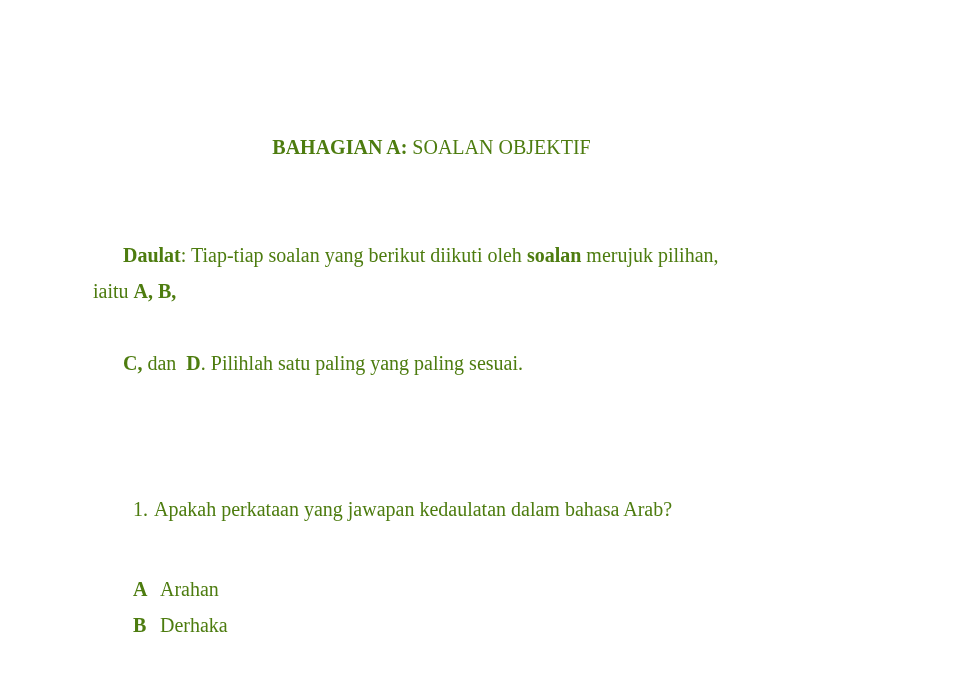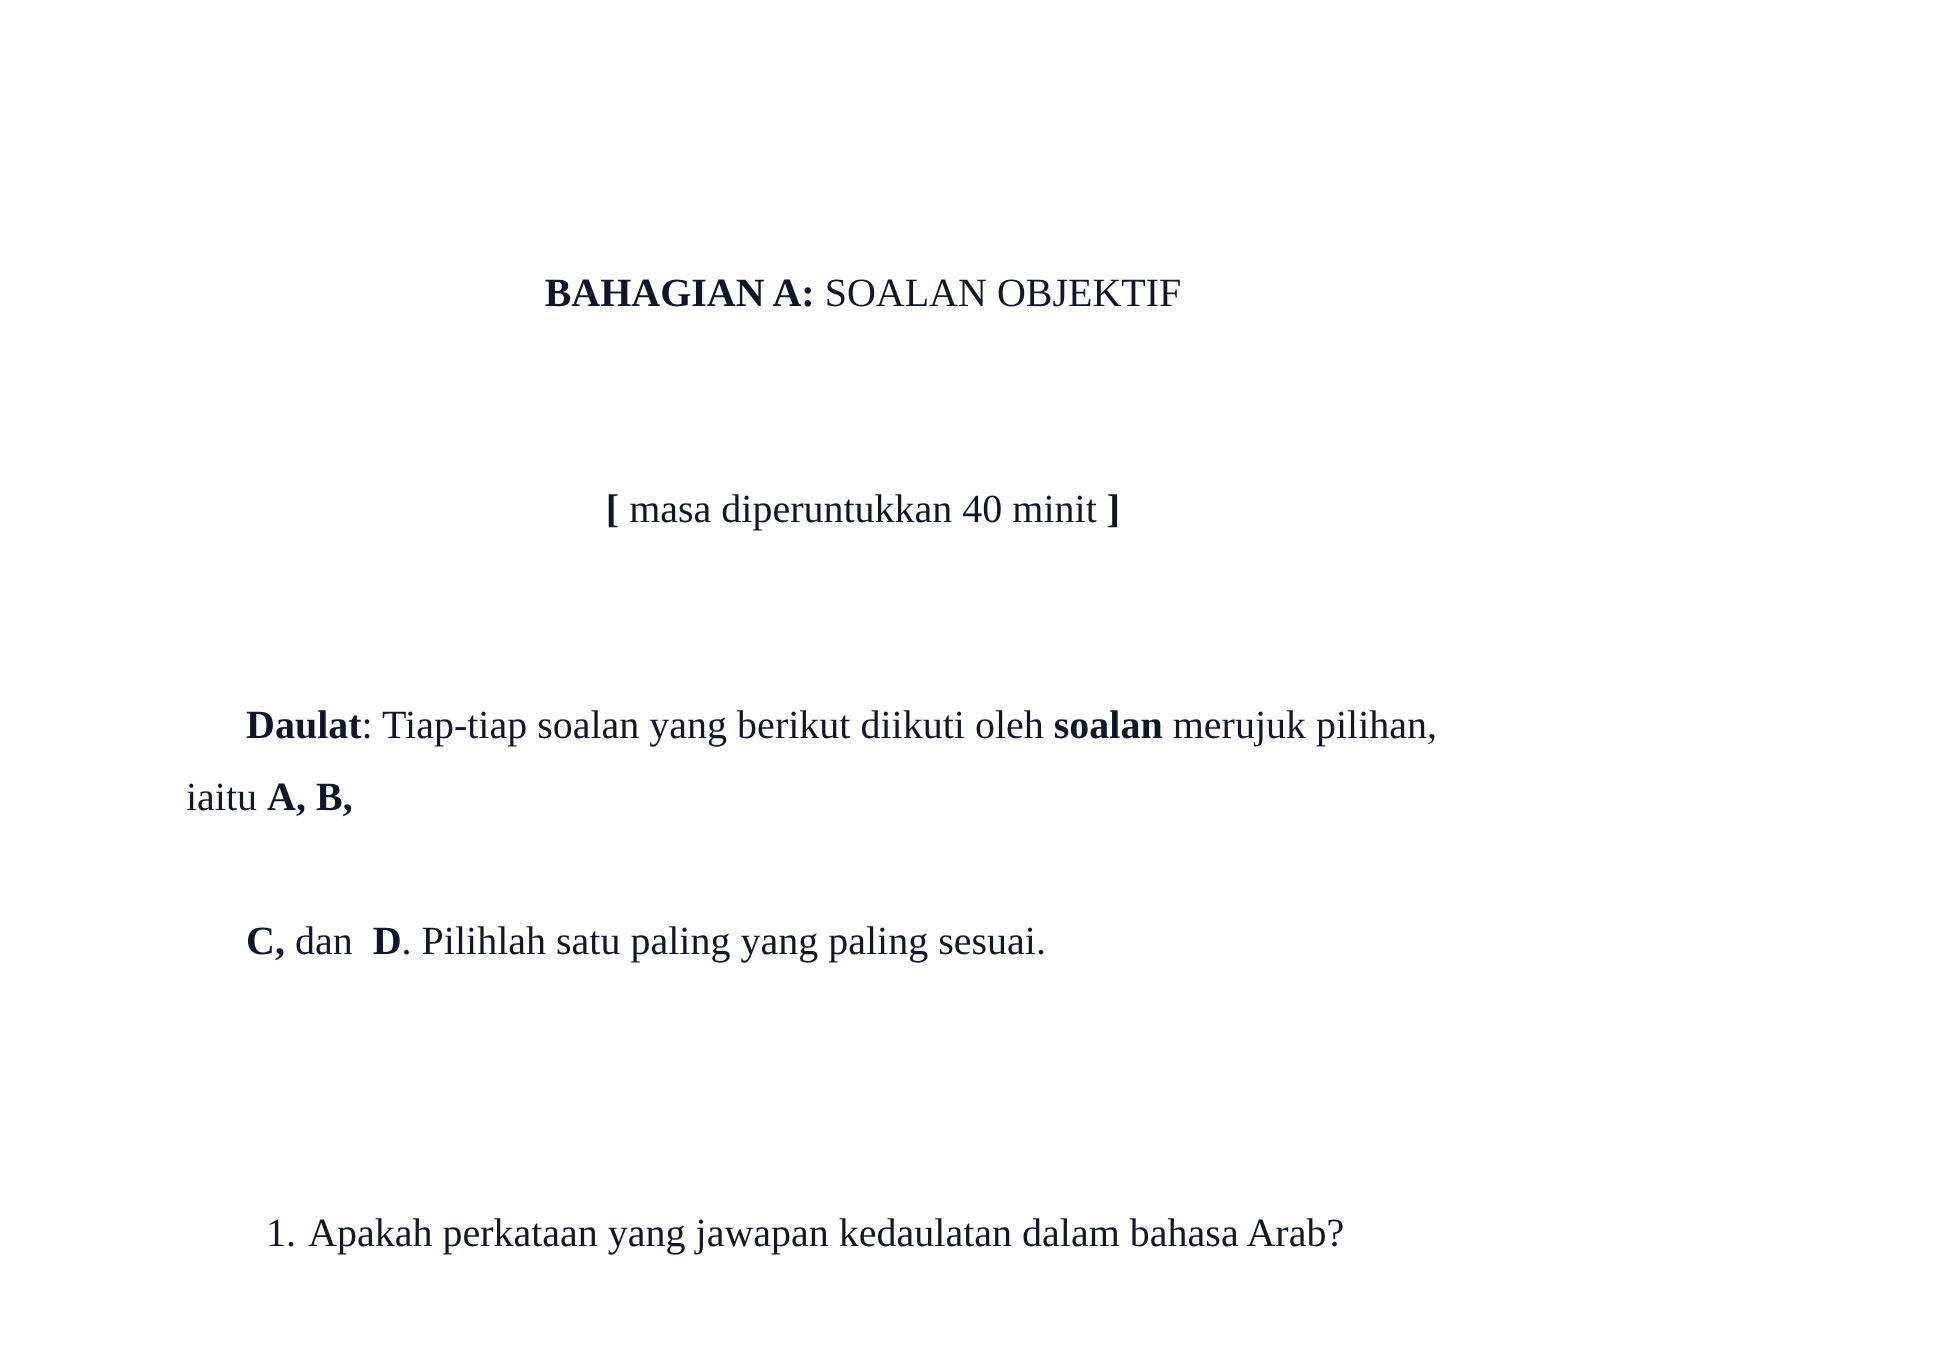--- a/index.html
+++ b/index.html
@@ -9,21 +9,21 @@
   }
   .page {
     position: relative;
     width: 896px;
     height: 686px;
     background: #ffffff;
     overflow: hidden;
     font-family: "Liberation Serif", serif;
     font-size: 20px;
     line-height: 36px;
-    color: #0f172a;
+    color: #4d7c0f;
   }
   .content {
     padding: 93px 156px 0 93px; 
   }
   .title-line {
     text-align: center;
     white-space: pre-wrap;
   }
   .bold { font-weight: bold; }
   .instructions {
@@ -46,37 +46,34 @@
 </style>
 </head>
 <body>
 
 <div class="page">
   <div class="content">
 
     <div class="title-line">
       <span class="bold">BAHAGIAN A:</span><span> SOALAN OBJEKTIF</span>
     </div>
-    <div class="title-line">
-      <span class="bold">[</span><span> masa diperuntukkan 40 minit </span><span class="bold">]</span>
-    </div>
 
     <div class="instructions">
       <span class="bold">Daulat</span><span>: Tiap-tiap soalan yang berikut diikuti oleh </span><span class="bold">soalan</span><span> merujuk pilihan, iaitu </span><span class="bold">A, B,</span><br>
       <span class="bold">C,</span><span> dan  </span><span class="bold">D</span><span>. Pilihlah satu paling yang paling sesuai.</span>
     </div>
 
     <div class="question-block-1">
       <div class="question-line">
         <span class="q-number">1.</span><span>Apakah perkataan yang jawapan kedaulatan dalam bahasa Arab?</span>
       </div>
       <div class="options">
         <div class="option-row">
           <span class="option-letter">A</span>
-          <span class="option-text">Apakah</span>
+          <span class="option-text">Arahan</span>
         </div>
         <div class="option-row">
           <span class="option-letter">B</span>
           <span class="option-text">Derhaka</span>
         </div>
 
       </div>
     </div>
 
   </div>

